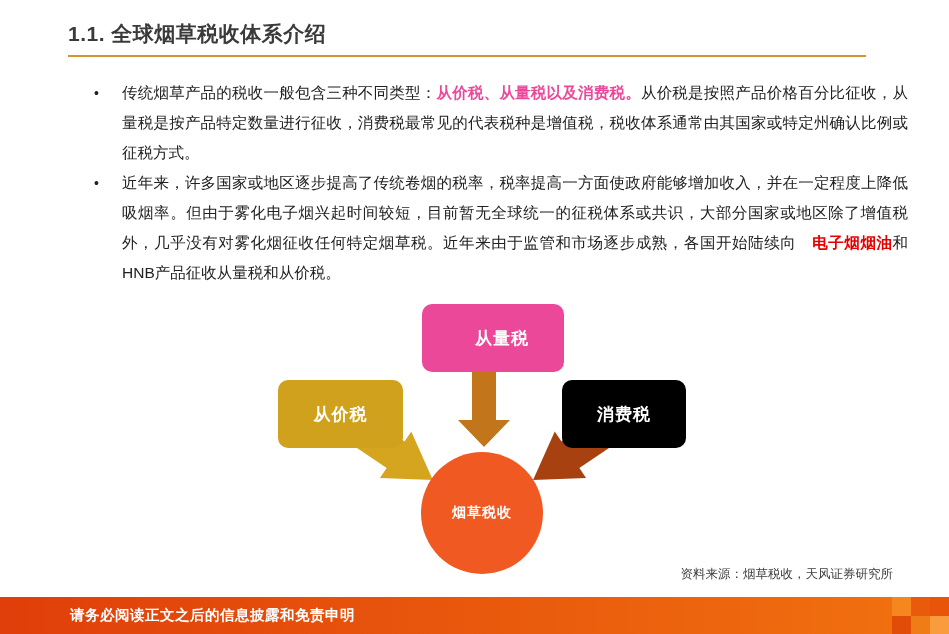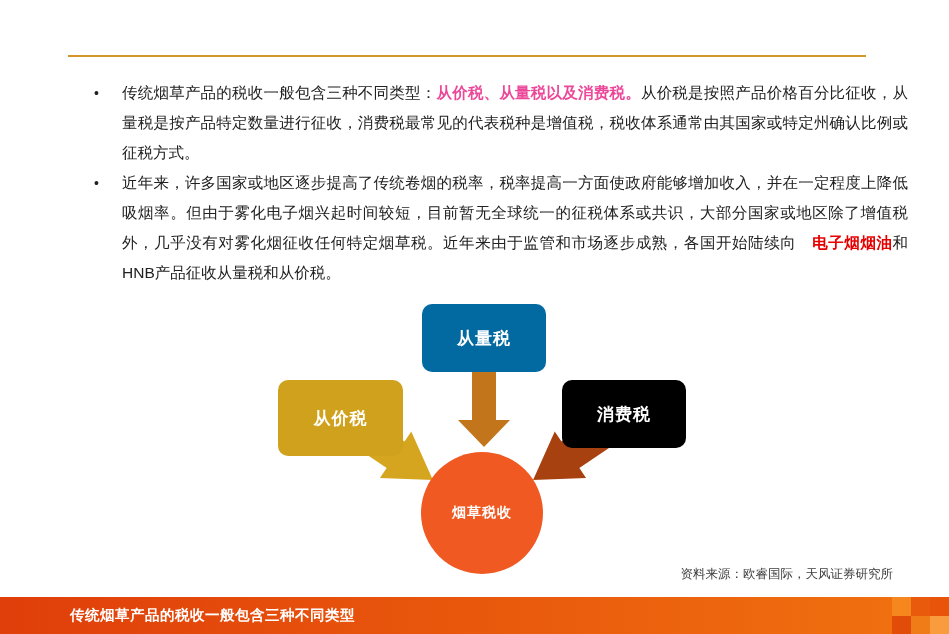--- a/index.html
+++ b/index.html
@@ -25,21 +25,21 @@
   .seg-bold{font-weight:bold;color:#ec4899;}
   .seg-red-bold{font-weight:bold;}
   
   .diagram{position:absolute;left:0;top:300px;width:949px;height:292px;}
   .diagram svg.arrows{position:absolute;left:0;top:0;}
   .dg-box{
     position:absolute;border-radius:10px;color:#fff;font-size:17px;font-weight:bold;
     display:flex;align-items:center;justify-content:center;letter-spacing:1px;
   }
   .dg-box-top{left:422px;top:4px;width:124px;height:68px;}
-  .dg-box-left{left:278px;top:80px;width:125px;height:76px;text-align:right;}
+  .dg-box-left{left:278px;top:80px;width:125px;height:68px;text-align:right;}
   .dg-box-right{left:562px;top:80px;width:124px;height:68px;}
   .dg-circle{
     position:absolute;left:421px;top:152px;width:122px;height:122px;border-radius:50%;
     color:#fff;font-size:14px;font-weight:bold;letter-spacing:1px;
     display:flex;align-items:center;justify-content:center;
   }
   
   .source{
     position:absolute;right:56px;top:566px;font-size:12.5px;color:#3c3c3c;
   }
@@ -62,51 +62,52 @@
     grid-template-columns:repeat(3,19px);grid-template-rows:19px 18px;}
   .mosaic div{width:100%;height:100%;}
   .mq1{background:#f6871f;} .mq2{background:#ea5a0c;} .mq3{background:#e8550a;}
   .mq4{background:#e14c08;} .mq5{background:#f07c18;} .mq6{background:#f89c3e;}
 </style>
 </head>
 <body>
 
 <div class="slide">
 
+  <div class="title">1.1. 全球烟草税收体系介绍</div>
   <div class="title-rule" style="background: rgb(212, 150, 42);"></div>
 
   <div class="content" id="bullets">
       <div class="bullet"><span class="marker">•</span><span>传统烟草产品的税收一般包含三种不同类型：</span><span class="seg-bold">从价税、从量税以及消费税。</span><span>从价税是按照产品价格百分比征收，从量税是按产品特定数量进行征收，消费税最常见的代表税种是增值税，税收体系通常由其国家或特定州确认比例或征税方式。</span></div>
       <div class="bullet"><span class="marker">•</span><span>近年来，许多国家或地区逐步提高了传统卷烟的税率，税率提高一方面使政府能够增加收入，并在一定程度上降低吸烟率。但由于雾化电子烟兴起时间较短，目前暂无全球统一的征税体系或共识，大部分国家或地区除了增值税外，几乎没有对雾化烟征收任何特定烟草税。近年来由于监管和市场逐步成熟，各国开始陆续向</span><span class="seg-red-bold" style="color: rgb(230, 0, 0); padding-left: 16px;">电子烟烟油</span><span>和HNB产品征收从量税和从价税。</span></div>
     </div>
 
   <div class="diagram">
     <svg class="arrows" width="949" height="292" viewBox="0 0 949 292">
       <polygon points="472,66 496,66 496,120 510,120 484,147 458,120 472,120" fill="#C2751A"></polygon>
       <polygon transform="translate(350,124) rotate(34)" points="0,-16 55,-16 55,-28 100,0 55,28 55,16 0,16 15,0" fill="#D6A51F"></polygon>
       <polygon transform="translate(616,124) rotate(146)" points="0,-16 55,-16 55,-28 100,0 55,28 55,16 0,16 15,0" fill="#A84110"></polygon>
     </svg>
-    <div class="dg-box dg-box-top" style="background: #0369a1;">
+    <div class="dg-box dg-box-top" style="background: #ec4899; padding-left: 18px;">
         <span>从量税</span>
       </div>
     <div class="dg-box dg-box-left" style="background: rgb(207, 161, 29);">
         <span>从价税</span>
       </div>
     <div class="dg-box dg-box-right" style="background: #000000;">
         <span>消费税</span>
       </div>
     <div class="dg-circle" id="dg-circle" style="background: rgb(240, 90, 34);">
         <span>烟草税收</span>
       </div>
   </div>
 
-  <div class="source">资料来源：欧睿国际，天风证券研究所</div>
+  <div class="source">资料来源：烟草税收，天风证券研究所</div>
 
   <div class="footer" id="footer-bar" style="background: linear-gradient(to right, rgb(224, 62, 10), rgb(241, 114, 15));">
-    <div class="disclaimer">传统烟草产品的税收一般包含三种不同类型</div>
+    <div class="disclaimer">请务必阅读正文之后的信息披露和免责申明</div>
     <div class="mosaic">
       <div class="mq1"></div>
         <div class="mq2"></div>
         <div class="mq3"></div>
       <div class="mq4"></div>
         <div class="mq5"></div>
         <div class="mq6"></div>
     </div>
   </div>
 

